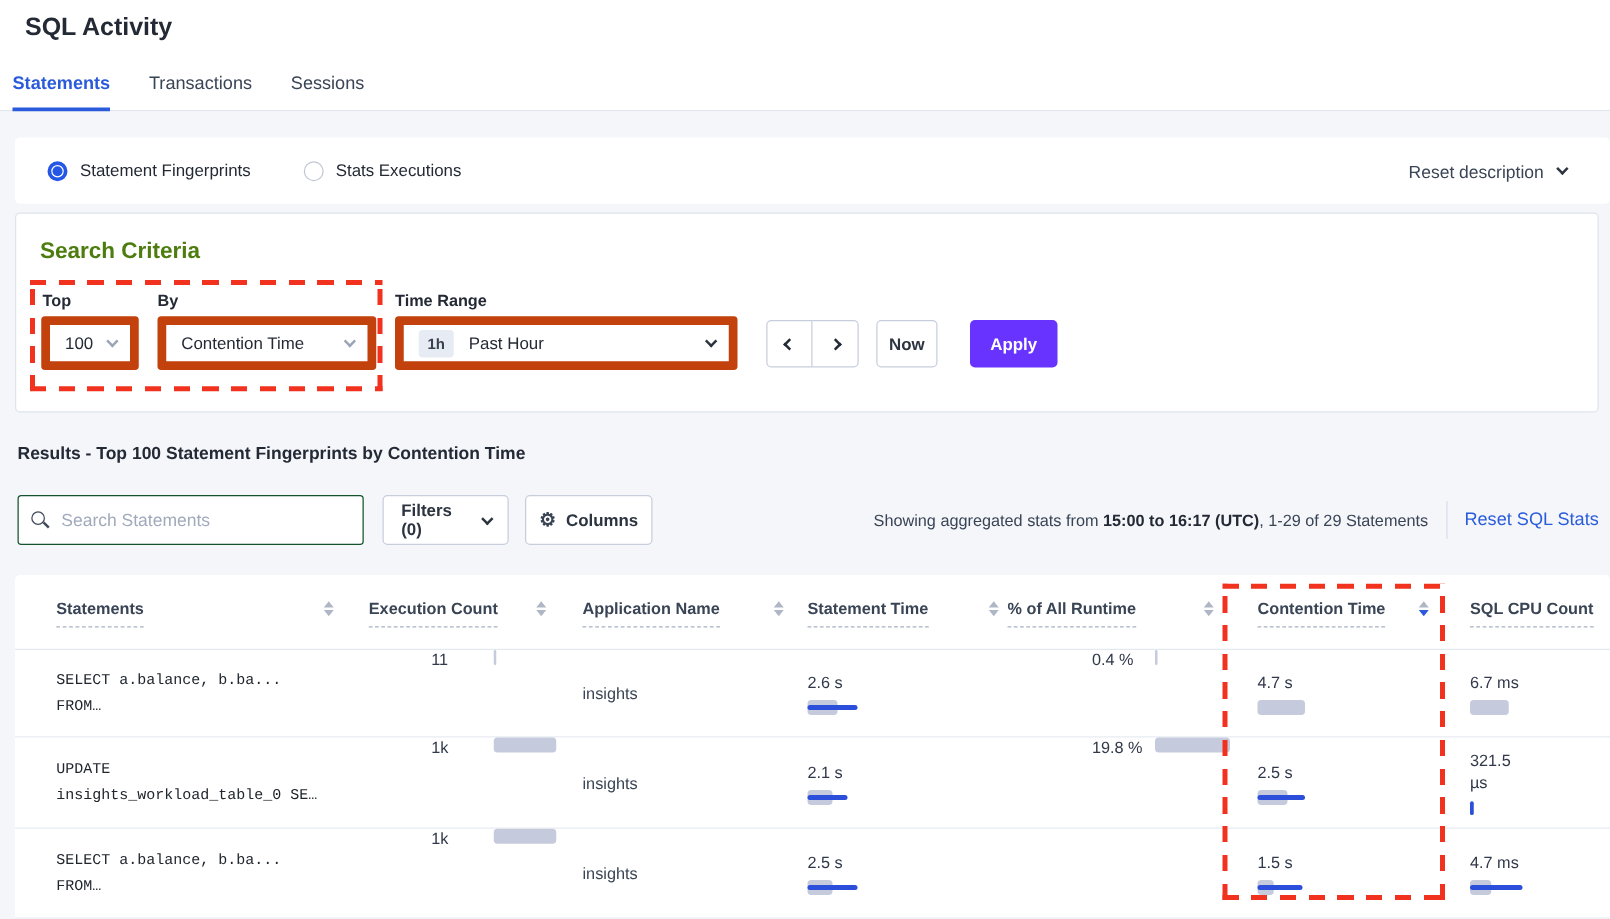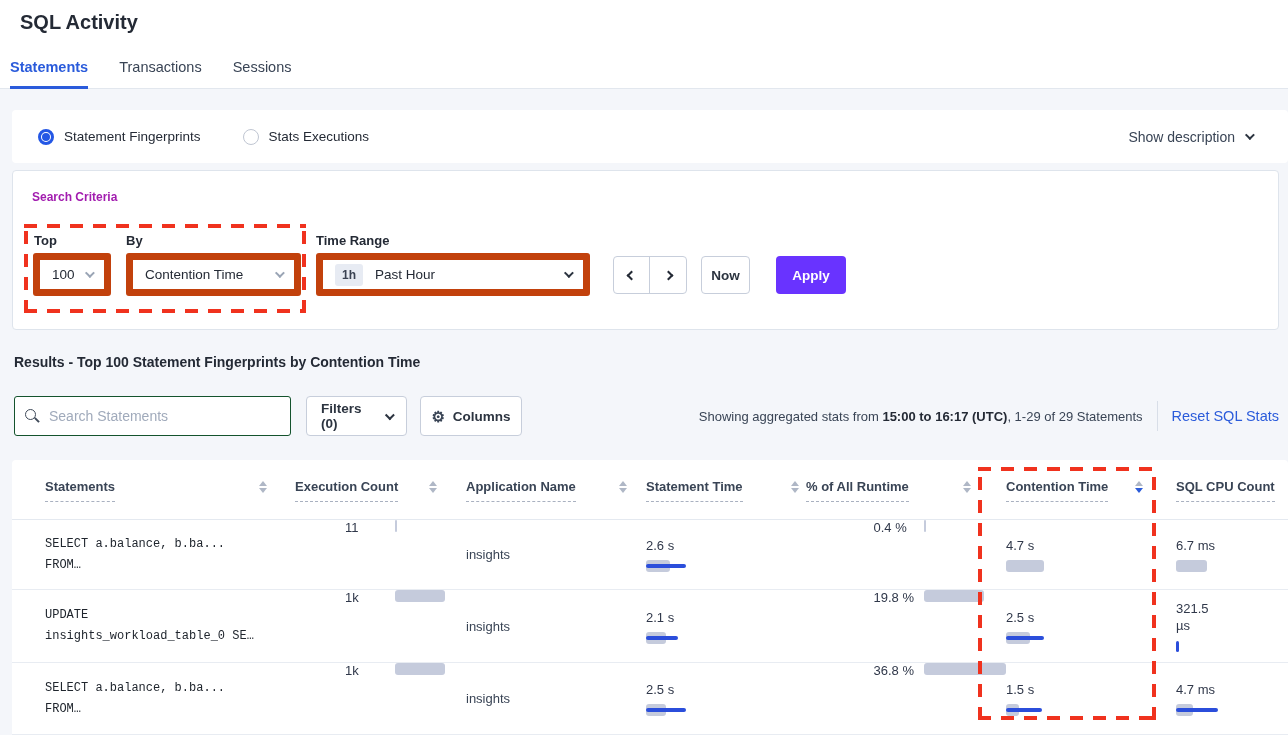--- a/index.html
+++ b/index.html
@@ -30,21 +30,21 @@
 
   
   .chev { display:inline-block; width:7px; height:7px; border-right:2px solid #5a6472; border-bottom:2px solid #5a6472; }
   .chev.down  { transform:rotate(45deg) translateY(-2px); }
   .chev.left  { transform:rotate(135deg); border-color:#242a35; }
   .chev.right { transform:rotate(-45deg); border-color:#242a35; }
   .chev.dark  { border-color:#2c3440; }
   .chev.lite  { border-color:#9aa5b5; }
 
   
-  .sc-heading { position:absolute; left:19px; top:19px; font-size:12px; font-weight:700; color:#a21caf; }
+  .sc-heading { position:absolute; left:19px; top:19px; font-size:18px; font-weight:700; color:#4d7c0f; }
   .field-label { position:absolute; font-size:13px; font-weight:700; color:#242a35; }
   .select { position:absolute; height:43px; background:#fff; border:7px solid #c2410c; border-radius:3px; display:flex; align-items:center; padding:0 12px; font-size:13.5px; color:#242a35; cursor:pointer; }
   .select .chev { margin-left:auto; }
   .tr-badge { background:#e7ebf3; color:#3a4252; font-weight:700; font-size:12px; border-radius:3px; padding:4px 7px; margin-right:12px; }
   .btn { display:flex; align-items:center; justify-content:center; background:#fff; border:1px solid #c7cedb; border-radius:4px; font-size:13.5px; font-weight:700; color:#2c3440; cursor:pointer; }
   .arrow-group { position:absolute; left:600px; top:85px; width:74px; height:38px; display:flex; border:1px solid #c7cedb; border-radius:4px; background:#fff; }
   .arrow-btn { width:50%; display:flex; align-items:center; justify-content:center; cursor:pointer; }
   .arrow-btn:first-child { border-right:1px solid #c7cedb; }
   .now-btn { position:absolute; left:688px; top:85px; width:49px; height:38px; }
   .apply-btn { position:absolute; left:763px; top:85px; width:70px; height:38px; background:#6933ff; border:none; color:#fff; }
@@ -139,21 +139,21 @@
   <div class="card card1">
     <div class="radio-opt">
       <span class="radio sel"></span>
       <span class="radio-label">Statement Fingerprints</span>
     </div>
     <div class="radio-opt">
       <span class="radio unsel"></span>
       <span class="radio-label">Stats Executions</span>
     </div>
     <div class="show-desc">
-      <span>Show description</span>
+      <span>Reset description</span>
       <span class="chev down dark"></span>
     </div>
   </div>
 
   <div class="card card2">
     <div class="sc-heading">Search Criteria</div>
 
     <div class="field-label" style="left:21px; top:62px;">Top</div>
     <div class="select" style="left:20px; top:82px; width:78px;">
       <span>100</span>
@@ -357,26 +357,20 @@
       <div class="cell c3">
           <span class="app-name">insights</span>
         </div>
       <div class="cell c4 stacked">
         <span class="val">2.5 s</span>
         <span class="barbox">
             <span class="gbar" style="width: 20px;"></span>
             <span class="bline" style="width: 40px;"></span>
           </span>
       </div>
-      <div class="cell c5 inline">
-        <span class="val">36.8 %</span>
-        <span class="ibar">
-            <span class="gbar" style="width: 82px;"></span>
-          </span>
-      </div>
       <div class="cell c6 stacked">
         <span class="val">1.5 s</span>
         <span class="barbox">
             <span class="gbar" style="width: 13px;"></span>
             <span class="bline" style="width: 36px;"></span>
           </span>
       </div>
       <div class="cell c7 stacked">
         <span class="val">4.7 ms</span>
         <span class="barbox">

